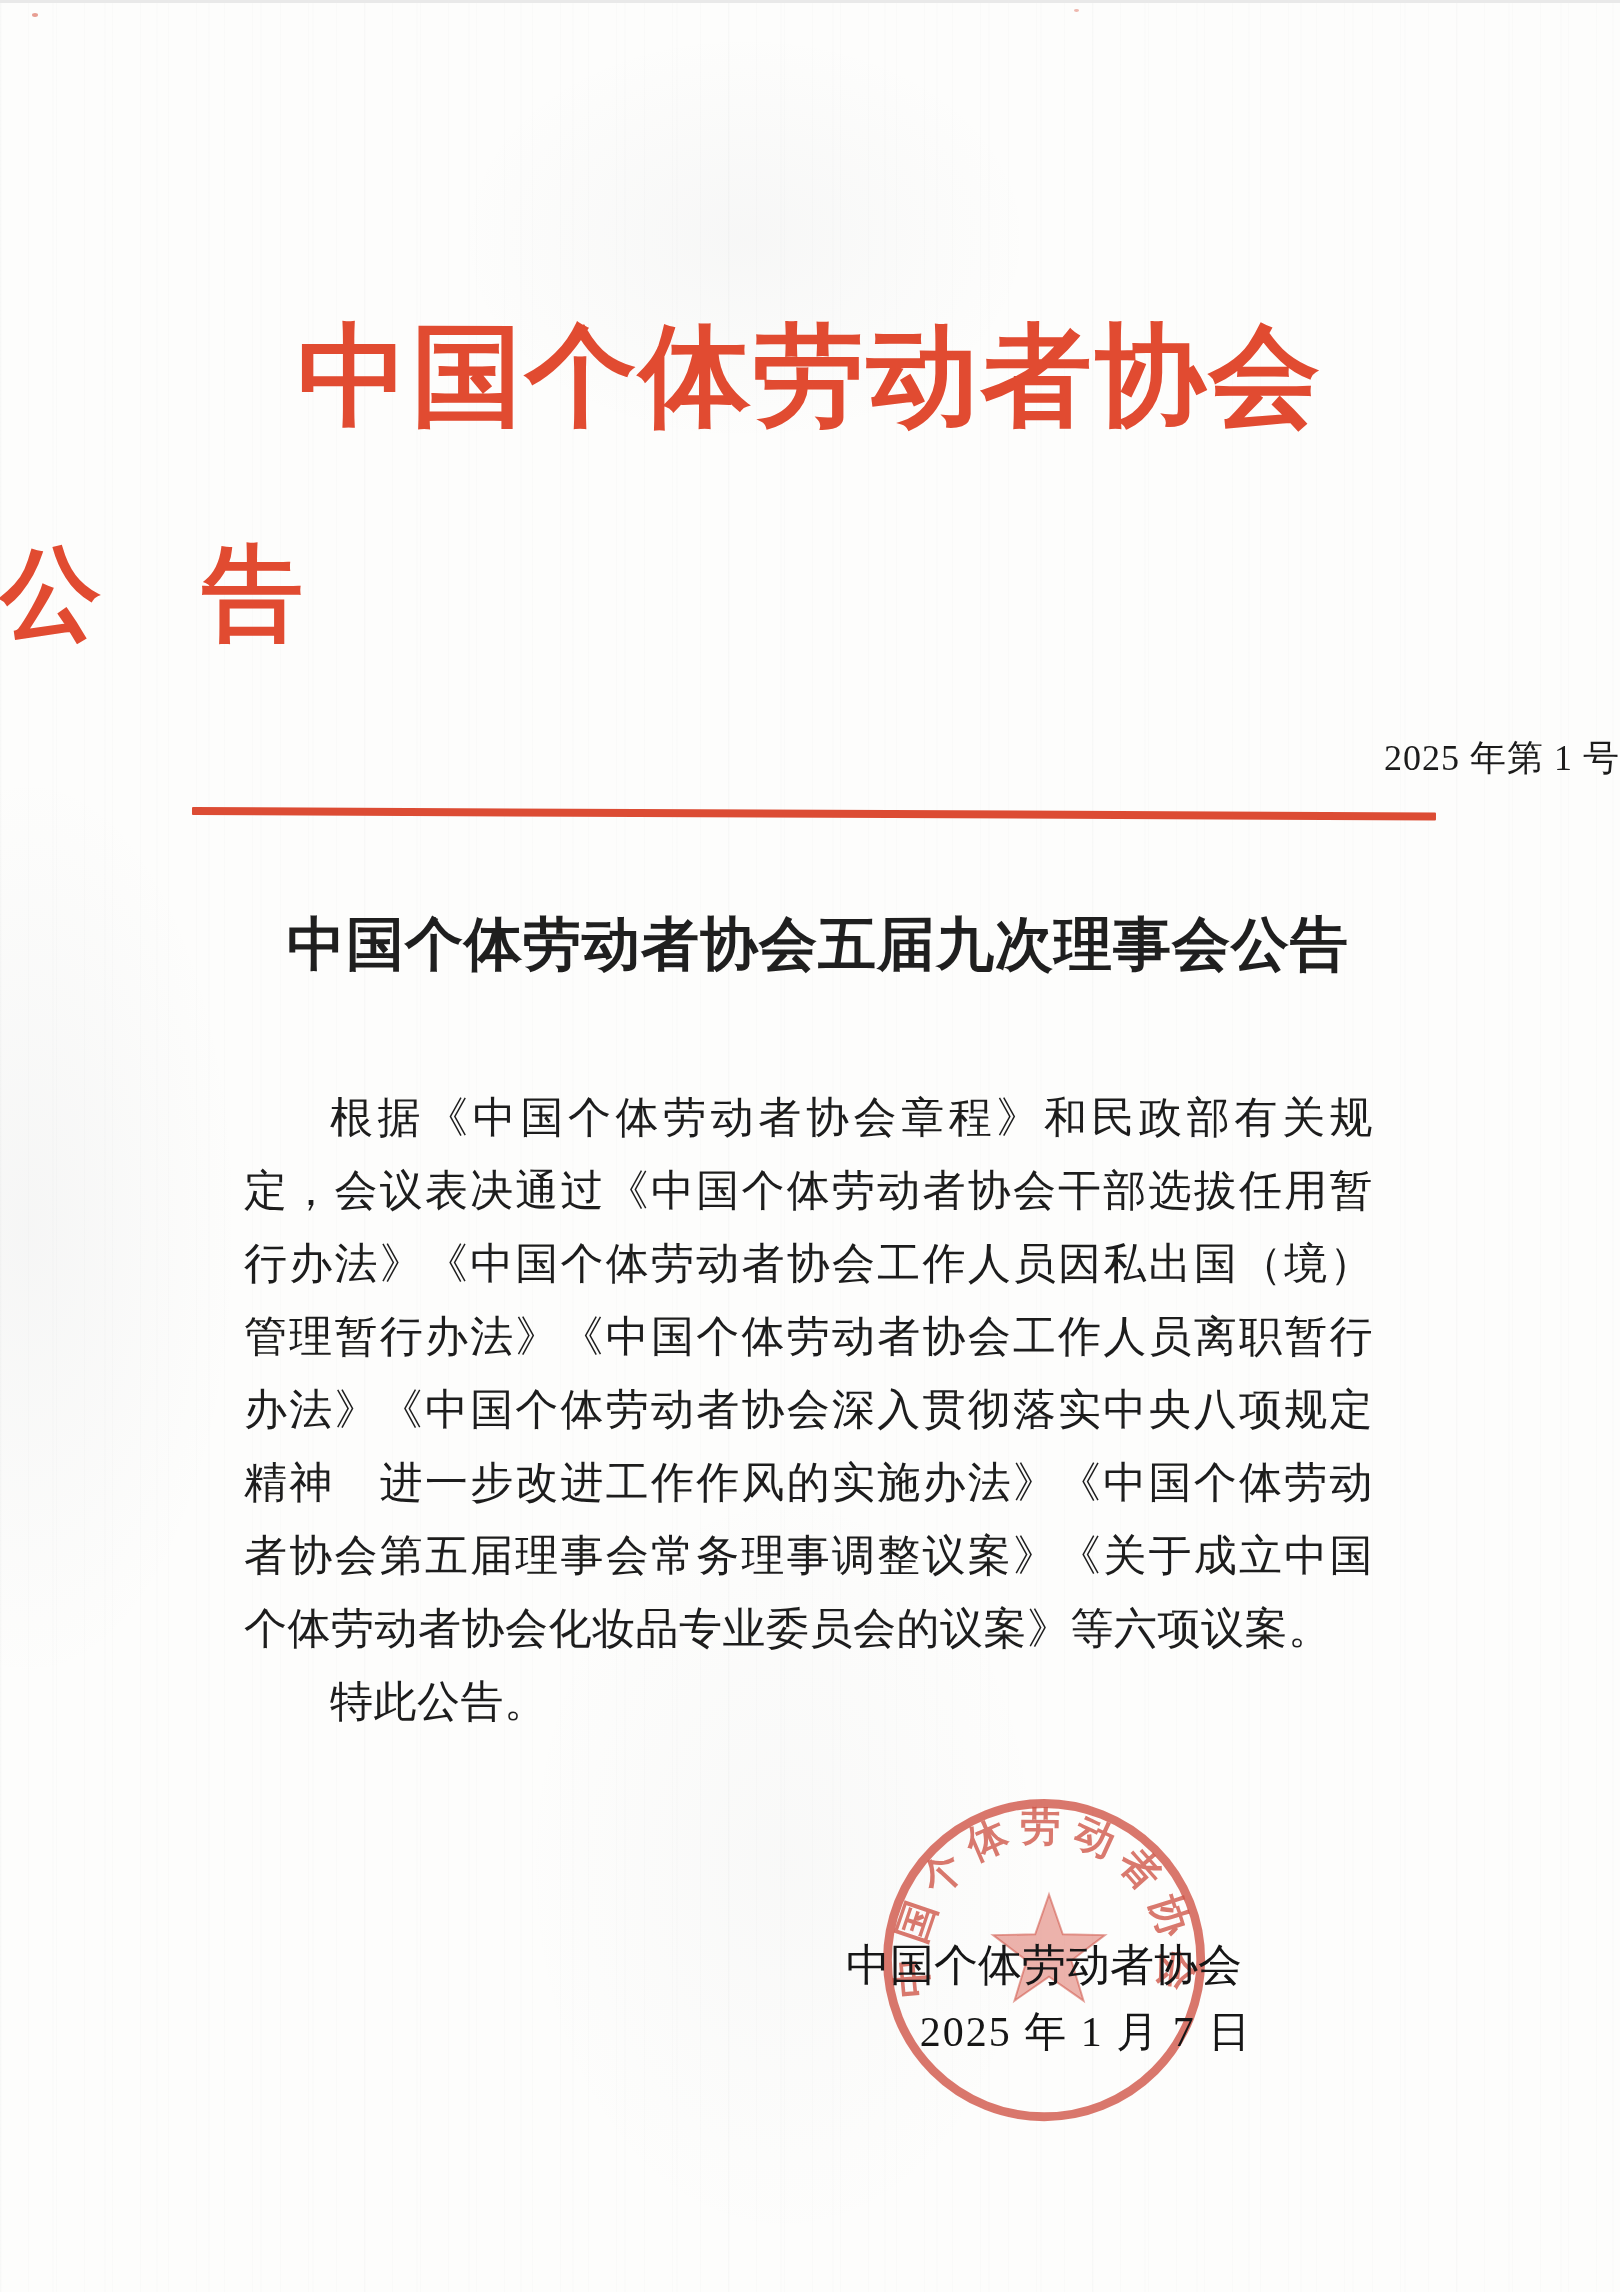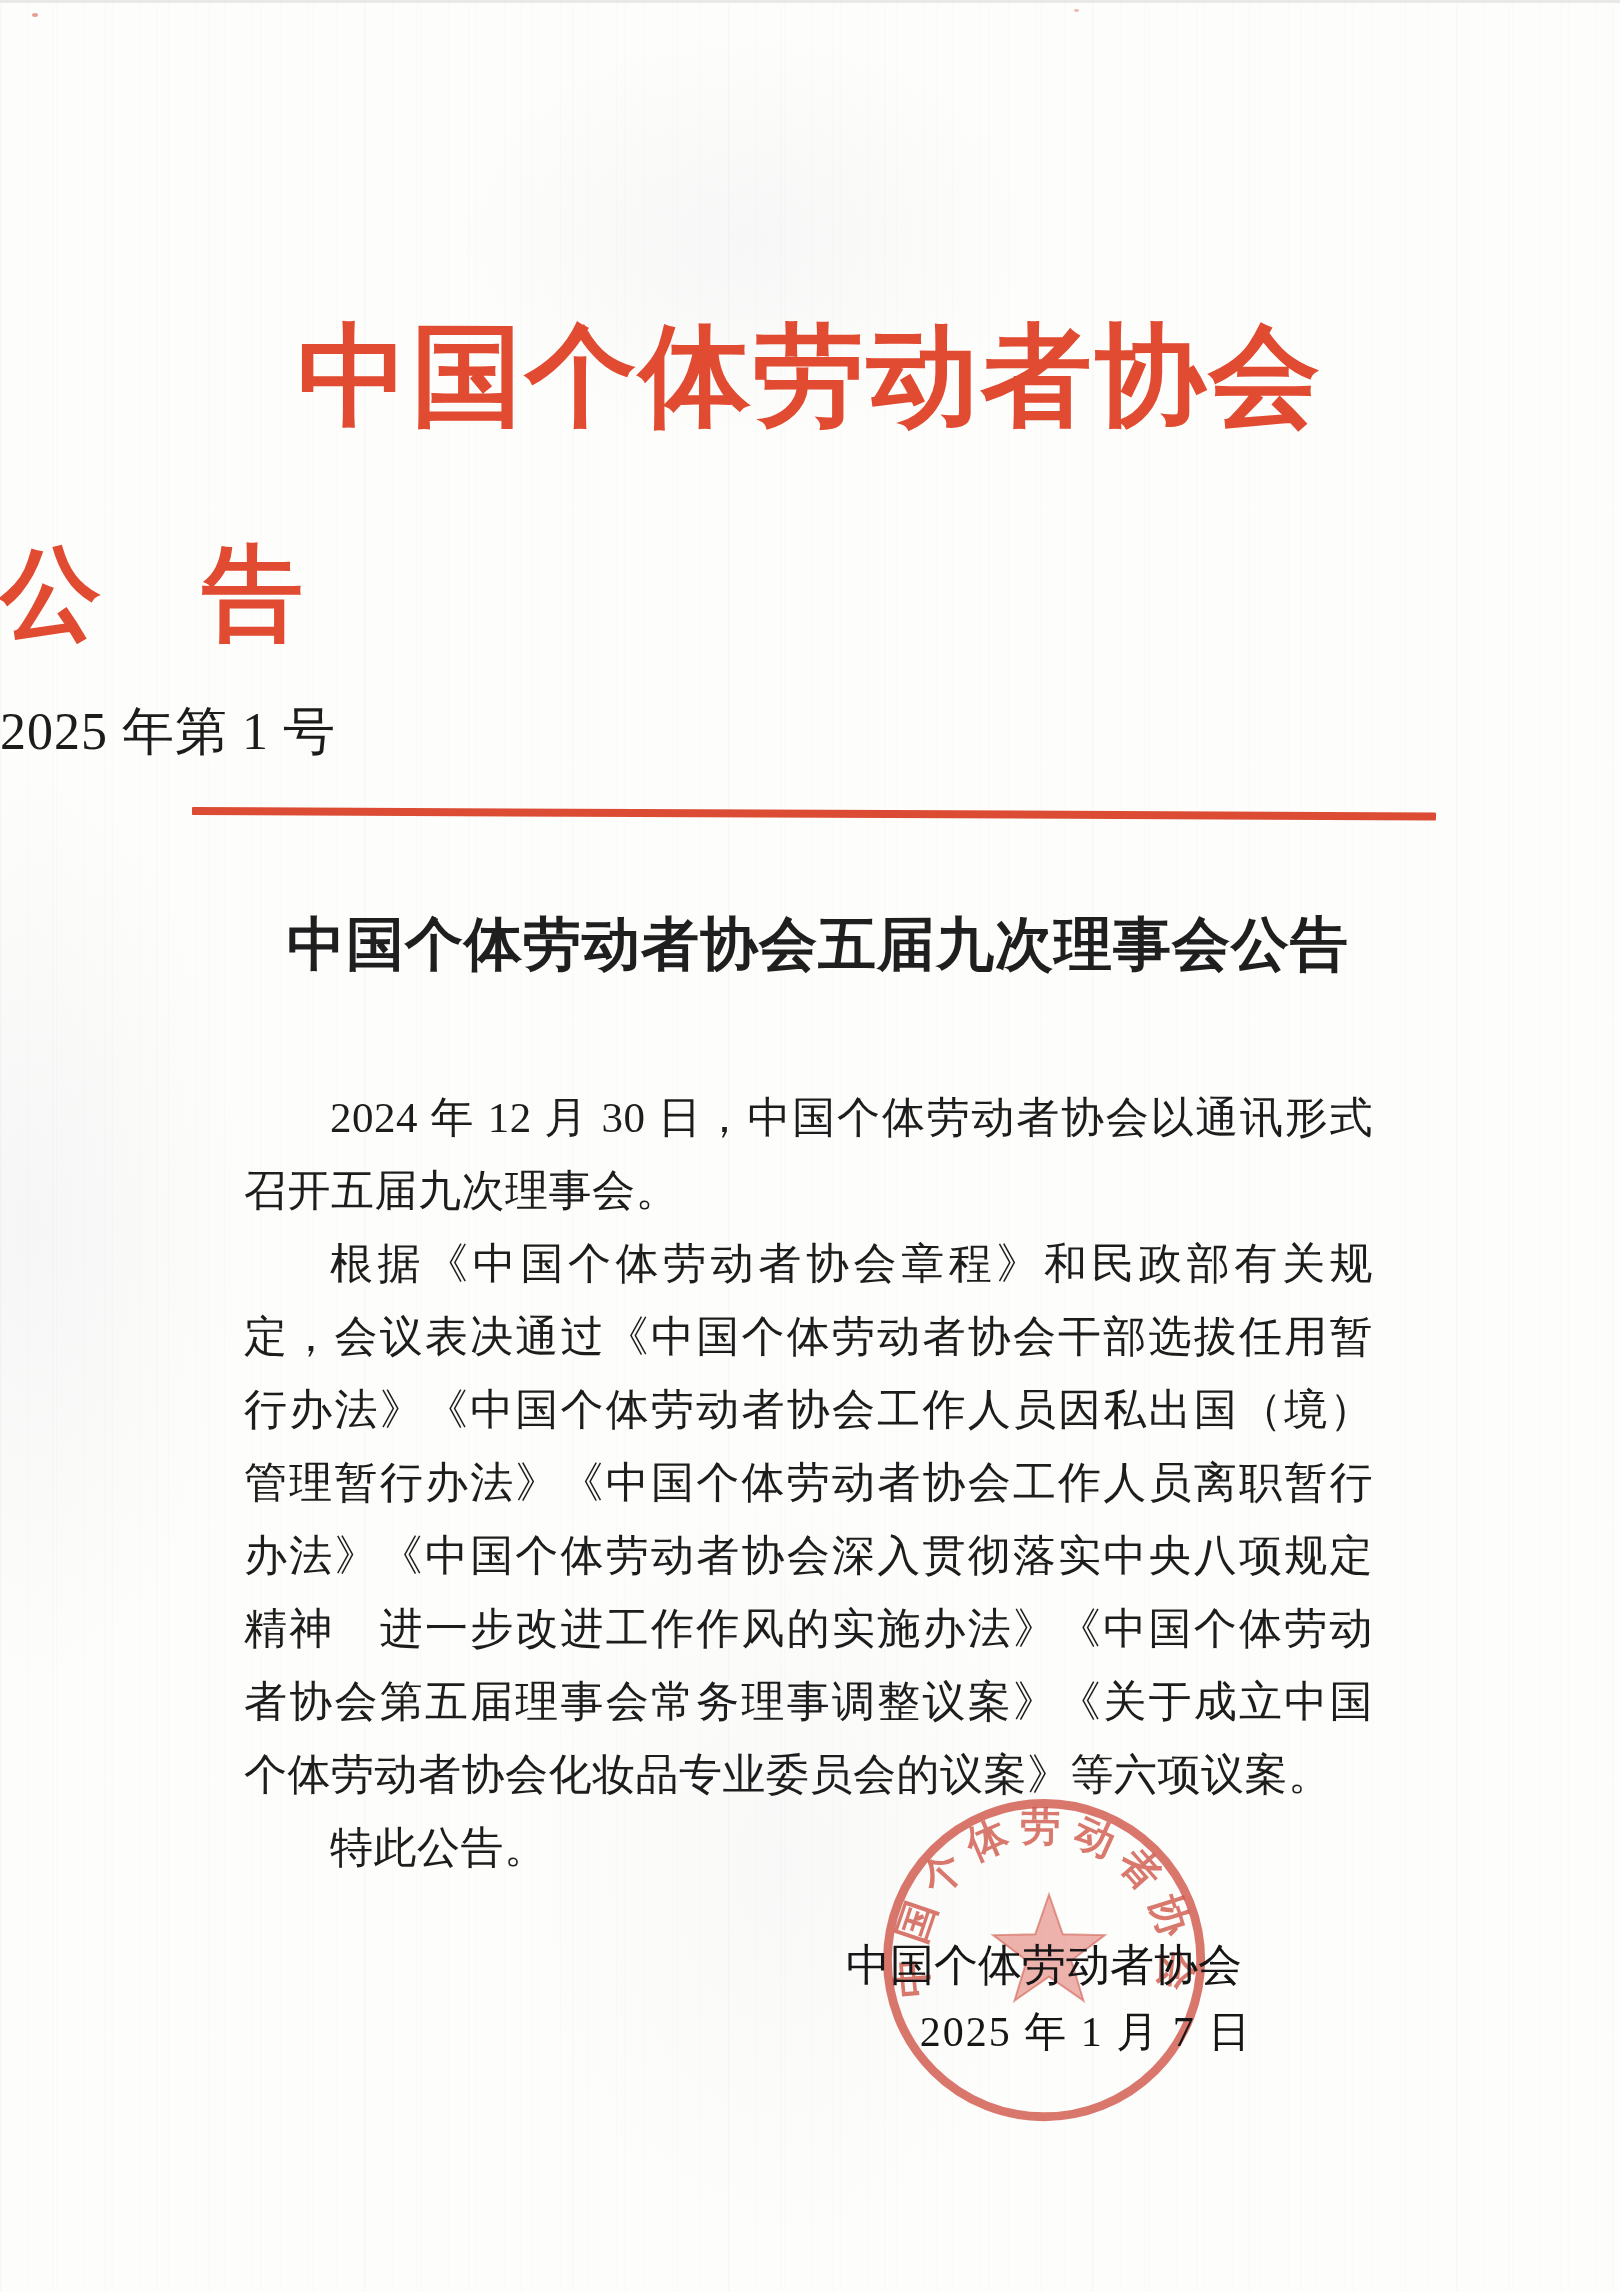--- a/index.html
+++ b/index.html
@@ -32,23 +32,23 @@
     font-size:111px;font-weight:700;letter-spacing:2.9px;
     color:var(--accent,#e14b31);
   }
   .doc-type{
     position:absolute;top:541px;left:0;width:100%;
     text-align:left;line-height:1;
     font-size:101px;font-weight:700;
     color:var(--accent,#e14b31);
   }
   .issue-no{
-    position:absolute;top:703px;left:0;width:100%;
-    text-align:left;line-height:1;
-    font-size:52px;color:#1c1c1c;letter-spacing:1px;
+    position:absolute;top:737px;left:0;width:100%;
+    text-align:right;line-height:1;
+    font-size:36px;color:#1c1c1c;letter-spacing:1px;
   }
   .red-rule{
     position:absolute;top:804px;left:192px;width:1244px;height:7.8px;
     background:var(--rule,#dc4c34);
     transform:rotate(0.25deg);transform-origin:left center;
     border-radius:1px;
   }
   .headline{
     position:absolute;top:912px;left:0;width:100%;margin:0;
     text-align:center;line-height:1;
@@ -86,21 +86,20 @@
   <div class="speck b"></div>
 
   <div class="org-title">中国个体劳动者协会</div>
   <div class="doc-type">公　告</div>
   <div class="issue-no">2025 年第 1 号</div>
   <div class="red-rule"></div>
 
   <h1 class="headline">中国个体劳动者协会五届九次理事会公告</h1>
 
   <div class="body-block">
-    <p>2024 年 12 月 30 日，中国个体劳动者协会以通讯形式召开五届九次理事会。</p>
     <p>根据《中国个体劳动者协会章程》和民政部有关规定，会议表决通过《中国个体劳动者协会干部选拔任用暂行办法》《中国个体劳动者协会工作人员因私出国（境）管理暂行办法》《中国个体劳动者协会工作人员离职暂行办法》《中国个体劳动者协会深入贯彻落实中央八项规定精神　进一步改进工作作风的实施办法》《中国个体劳动者协会第五届理事会常务理事调整议案》《关于成立中国个体劳动者协会化妆品专业委员会的议案》等六项议案。</p>
     <p>特此公告。</p>
   </div>
 
   <svg class="seal" viewBox="0 0 380 380" xmlns="http://www.w3.org/2000/svg">
     <defs>
       <path id="sealArc" d="M 70.4 226.7 A 122 122 0 1 1 299.6 226.7" fill="none"></path>
     </defs>
     <circle cx="185" cy="185" r="160" fill="none" stroke="rgba(203,62,48,0.8)" stroke-width="9"></circle>
     <polygon points="190,118 204.1,158.6 247.1,159.5 212.8,185.4 225.3,226.5 190,202 154.7,226.5 167.2,185.4 132.9,159.5 175.9,158.6" fill="rgba(213,82,68,0.5)" stroke="rgba(203,62,48,0.55)" stroke-width="2"></polygon>

